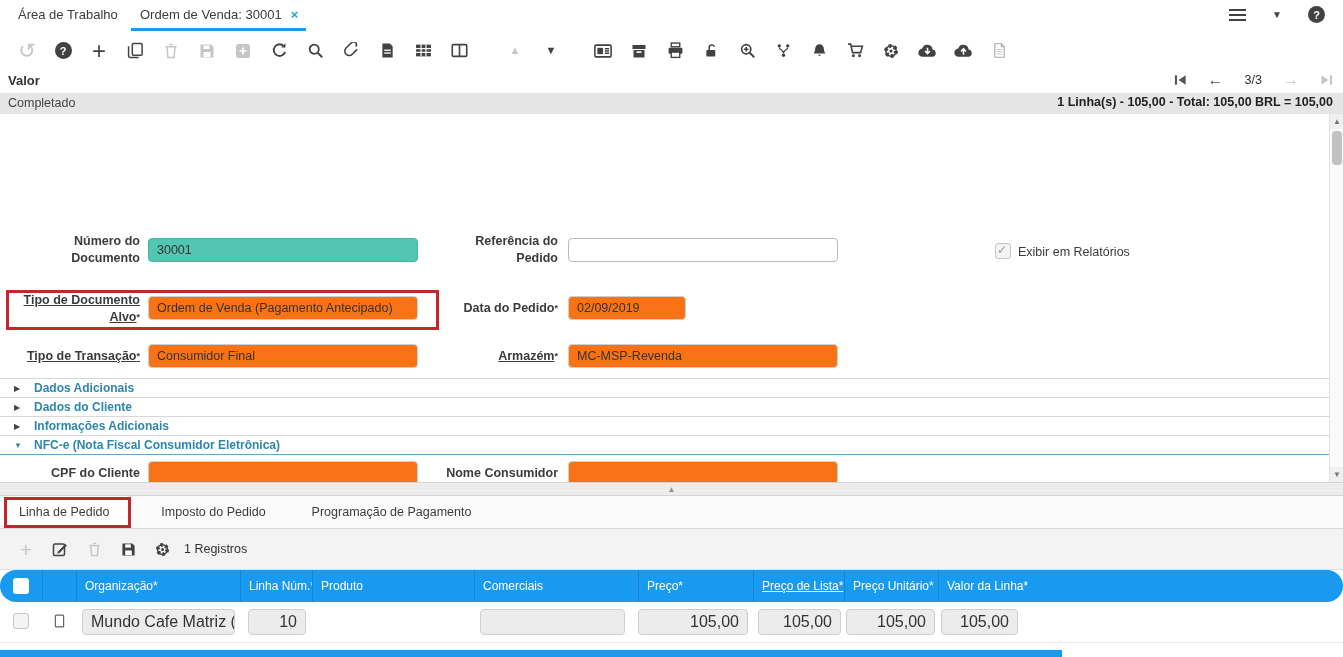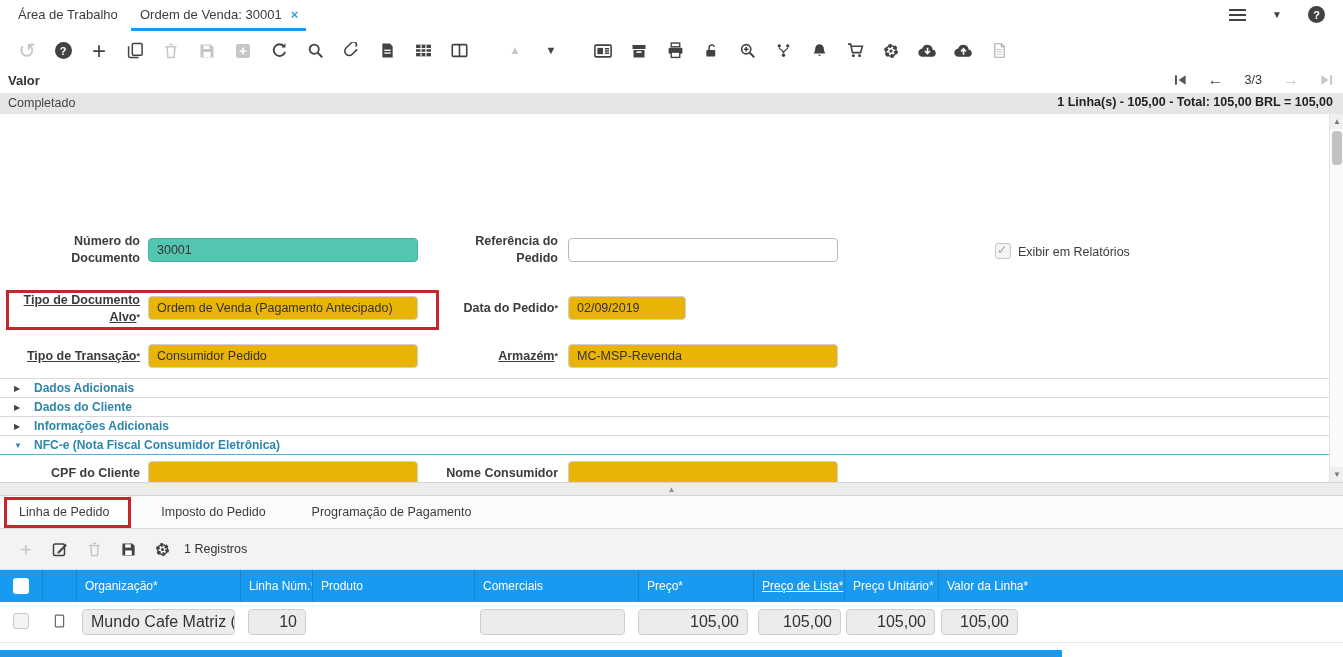--- a/index.html
+++ b/index.html
@@ -31,21 +31,21 @@
   .nav .pos{font-size:12.5px;color:#333;}
   .arrow{font-size:16px;line-height:1;}
   .statusbar{position:absolute;top:93px;left:0;right:0;height:21px;border-bottom:1px solid #c9c9c9;background:#e5e5e5;}
   .statusbar .l{position:absolute;left:8px;top:3px;font-size:12.5px;color:#444;}
   .statusbar .r{position:absolute;right:10px;top:2px;font-size:12.5px;font-weight:bold;color:#222;}
   
   .form{position:absolute;top:114px;left:0;right:0;height:368px;background:#fff;}
   .lbl{position:absolute;font-size:12.5px;font-weight:bold;color:#3b3b3b;text-align:right;line-height:17px;}
   .lnk{text-decoration:underline;}
   sup.req{font-size:9px;vertical-align:top;font-weight:bold;}
-  .fld{position:absolute;height:24px;border-radius:4px;border:1px solid #cfcfcf;background:#eab308;
+  .fld{position:absolute;height:24px;border-radius:4px;border:1px solid #cfcfcf;background:#f97316;
        font-size:12.5px;color:#333;display:flex;align-items:center;padding:0 8px;box-sizing:border-box;
        white-space:nowrap;overflow:hidden;}
   .fld.w{background:#fff;border-color:#b9b9b9;}
   .fld.teal{background:#53c6b2;border-color:#45b4a1;}
   .cb{position:absolute;width:16px;height:16px;border:1px solid #c6c6c6;border-radius:3px;background:#f4f4f4;box-sizing:border-box;}
   .cb.on::after{content:"✓";color:#9e9e9e;font-size:12px;position:absolute;left:1px;top:-1px;}
   .cblbl{position:absolute;font-size:12.5px;color:#3b3b3b;}
   .grp{position:absolute;left:0;right:14px;height:18px;border-top:1px solid #d8d8d8;display:flex;align-items:center;background:#fff;}
   .grp.blueb{border-bottom:1px solid #62a8c9;}
   .garr{margin-left:14px;font-size:8px;width:14px;}
@@ -66,21 +66,21 @@
          display:flex;align-items:flex-end;box-sizing:border-box;}
   .dtab{height:32px;line-height:32px;padding:0 19px;font-size:12.5px;color:#3c3c3c;cursor:default;}
   .dtab.act{background:#fff;}
   
   .dbar{position:absolute;top:529px;left:0;right:0;height:41px;background:#f3f3f3;border-bottom:1px solid #e0e0e0;
         display:flex;align-items:center;box-sizing:border-box;}
   .dic{width:20px;height:20px;display:flex;align-items:center;justify-content:center;margin-left:14px;flex:none;}
   .dic.first{margin-left:16px;}
   .recs{font-size:12.5px;color:#333;margin-left:12px;}
   
-  .thead{position:absolute;top:570px;left:0;right:0;height:32px;background:#189af0;}
+  .thead{position:absolute;top:570px;left:0;right:0;height:32px;background:#189af0;border-radius:16px;}
   .th{position:absolute;top:0;bottom:0;display:flex;align-items:center;padding-left:8px;box-sizing:border-box;
       font-size:12px;color:#fff;border-left:1px solid rgba(0,0,0,.12);white-space:nowrap;overflow:hidden;}
   .th.nb{border-left:none;}
   .hcb{position:absolute;left:13px;top:8px;width:16px;height:16px;background:#fff;border-radius:3px;}
   .trow{position:absolute;top:602px;left:0;right:0;height:41px;background:#fff;border-bottom:1px solid #e8e8e8;box-sizing:border-box;}
   .rfld{position:absolute;top:7px;height:26px;border-radius:4px;border:1px solid #cfcfcf;background:#ececec;
         font-size:16px;color:#333;display:flex;align-items:center;padding:8px 8px;box-sizing:border-box;
         white-space:nowrap;overflow:hidden;}
   .rfld.green{background:#a6d7a6;border-color:#8cc98c;}
   .rfld.num{justify-content:flex-end;}
@@ -301,21 +301,21 @@
     <div class="cb on" style="left:995px;top:129px;"></div>
     <div class="cblbl" style="left:1018px;top:131px;">Exibir em Relatórios</div>
 
     <div class="redbox" style="left:6px;top:176px;width:433px;height:40px;"></div>
     <div class="lbl" style="left:10px;top:178px;width:130px;"><span class="lnk">Tipo de Documento Alvo</span><sup class="req">*</sup></div>
     <div class="fld" style="left:148px;top:182px;width:270px;">Ordem de Venda (Pagamento Antecipado)</div>
     <div class="lbl" style="left:438px;top:186px;width:120px;"><span>Data do Pedido</span><sup class="req">*</sup></div>
     <div class="fld" style="left:568px;top:182px;width:118px;">02/09/2019</div>
 
     <div class="lbl" style="left:0px;top:234px;width:140px;text-decoration:underline;"><span>Tipo de Transação</span><sup class="req">*</sup></div>
-    <div class="fld" style="left:148px;top:230px;width:270px;">Consumidor Pedido</div>
+    <div class="fld" style="left:148px;top:230px;width:270px;">Consumidor Final</div>
     <div class="lbl" style="left:438px;top:234px;width:120px;"><span class="lnk">Armazém</span><sup class="req">*</sup></div>
     <div class="fld" style="left:568px;top:230px;width:270px;">MC-MSP-Revenda</div>
 
     <div class="grp" style="top:264px;">
       <span class="garr c">▶</span>
         <span class="gl2">Dados Adicionais</span>
       </div>
     <div class="grp" style="top:283px;">
       <span class="garr c">▶</span>
         <span class="gl2">Dados do Cliente</span>

